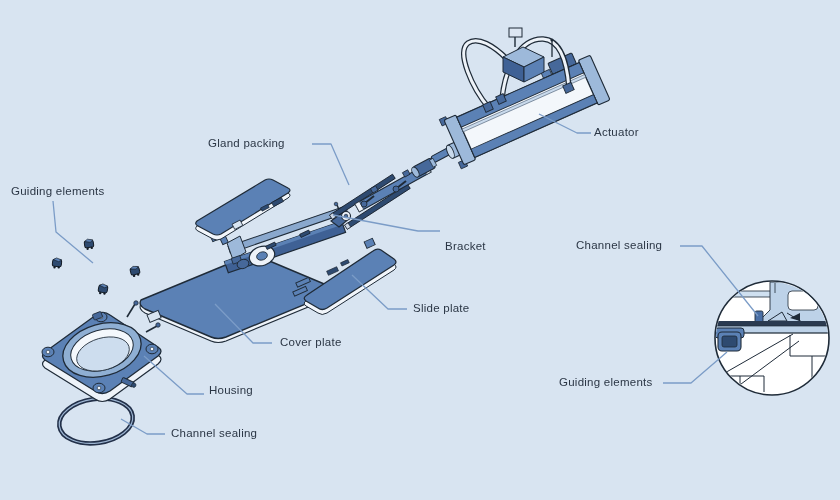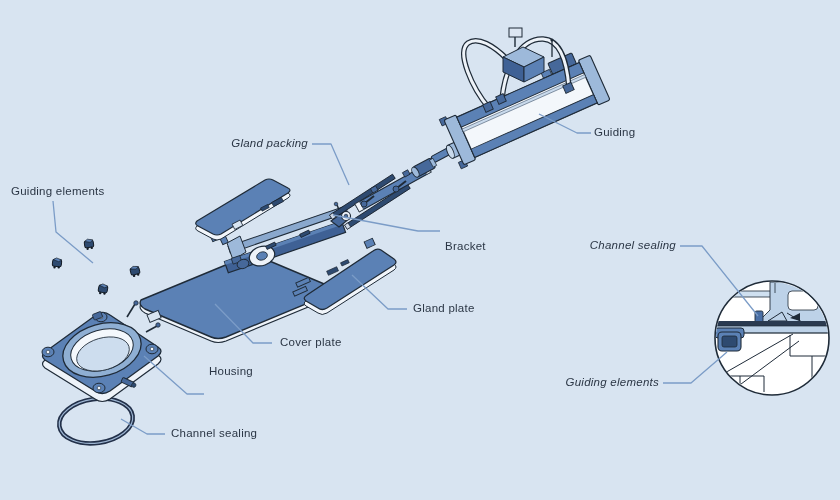--- a/index.html
+++ b/index.html
@@ -5,21 +5,21 @@
   html,body{margin:0;padding:0;background:#d8e4f1;}
   .stage{
     position:relative;width:840px;height:500px;overflow:hidden;
     background:#d8e4f1;font-family:"Liberation Sans","DejaVu Sans",sans-serif;
   }
   .stage svg{position:absolute;left:0;top:0;}
   .lbl{
     position:absolute;font-size:11.5px;font-weight:500;color:#2b3645;
     letter-spacing:.25px;white-space:nowrap;line-height:13px;
   }
-  .lbl.r{text-align:right;width:100px;font-style:italic;}
+  .lbl.r{text-align:left;width:100px;}
 </style>
 </head>
 <body>
 
 <div class="stage">
 
 <svg width="840" height="500" viewBox="0 0 840 500">
   <defs>
     <clipPath id="dc">
           <circle cx="772" cy="338" r="56"></circle>
@@ -231,22 +231,22 @@
     <path d="M272,343 L253,343 L215,304"></path>
     <path d="M204,394 L187,394 L144,356"></path>
     <path d="M165,434 L147,434 L121,419"></path>
     <path d="M680,246 L702,246 L758,316"></path>
     <path d="M663,383 L691,383 L727,352"></path>
   </g>
 </svg>
 
 <div class="lbl r" style="left:208px;top:137px;">Gland packing</div>
 <div class="lbl" style="left:11px;top:185px;">Guiding elements</div>
-<div class="lbl" style="left:594px;top:126px;">Guiding</div>
+<div class="lbl" style="left:594px;top:126px;">Actuator</div>
 <div class="lbl" style="left:445px;top:224px;margin-top:16px;">Bracket</div>
-<div class="lbl" style="left:413px;top:302px;">Gland plate</div>
+<div class="lbl" style="left:413px;top:302px;">Slide plate</div>
 <div class="lbl" style="left:280px;top:336px;">Cover plate</div>
-<div class="lbl" style="left:209px;top:365px;">Housing</div>
+<div class="lbl" style="left:209px;top:384px;">Housing</div>
 <div class="lbl" style="left:171px;top:427px;">Channel sealing</div>
 <div class="lbl r" style="left:576px;top:239px;">Channel sealing</div>
 <div class="lbl r" style="left:559px;top:376px;">Guiding elements</div>
 
 </div>
 
 </body></html>

